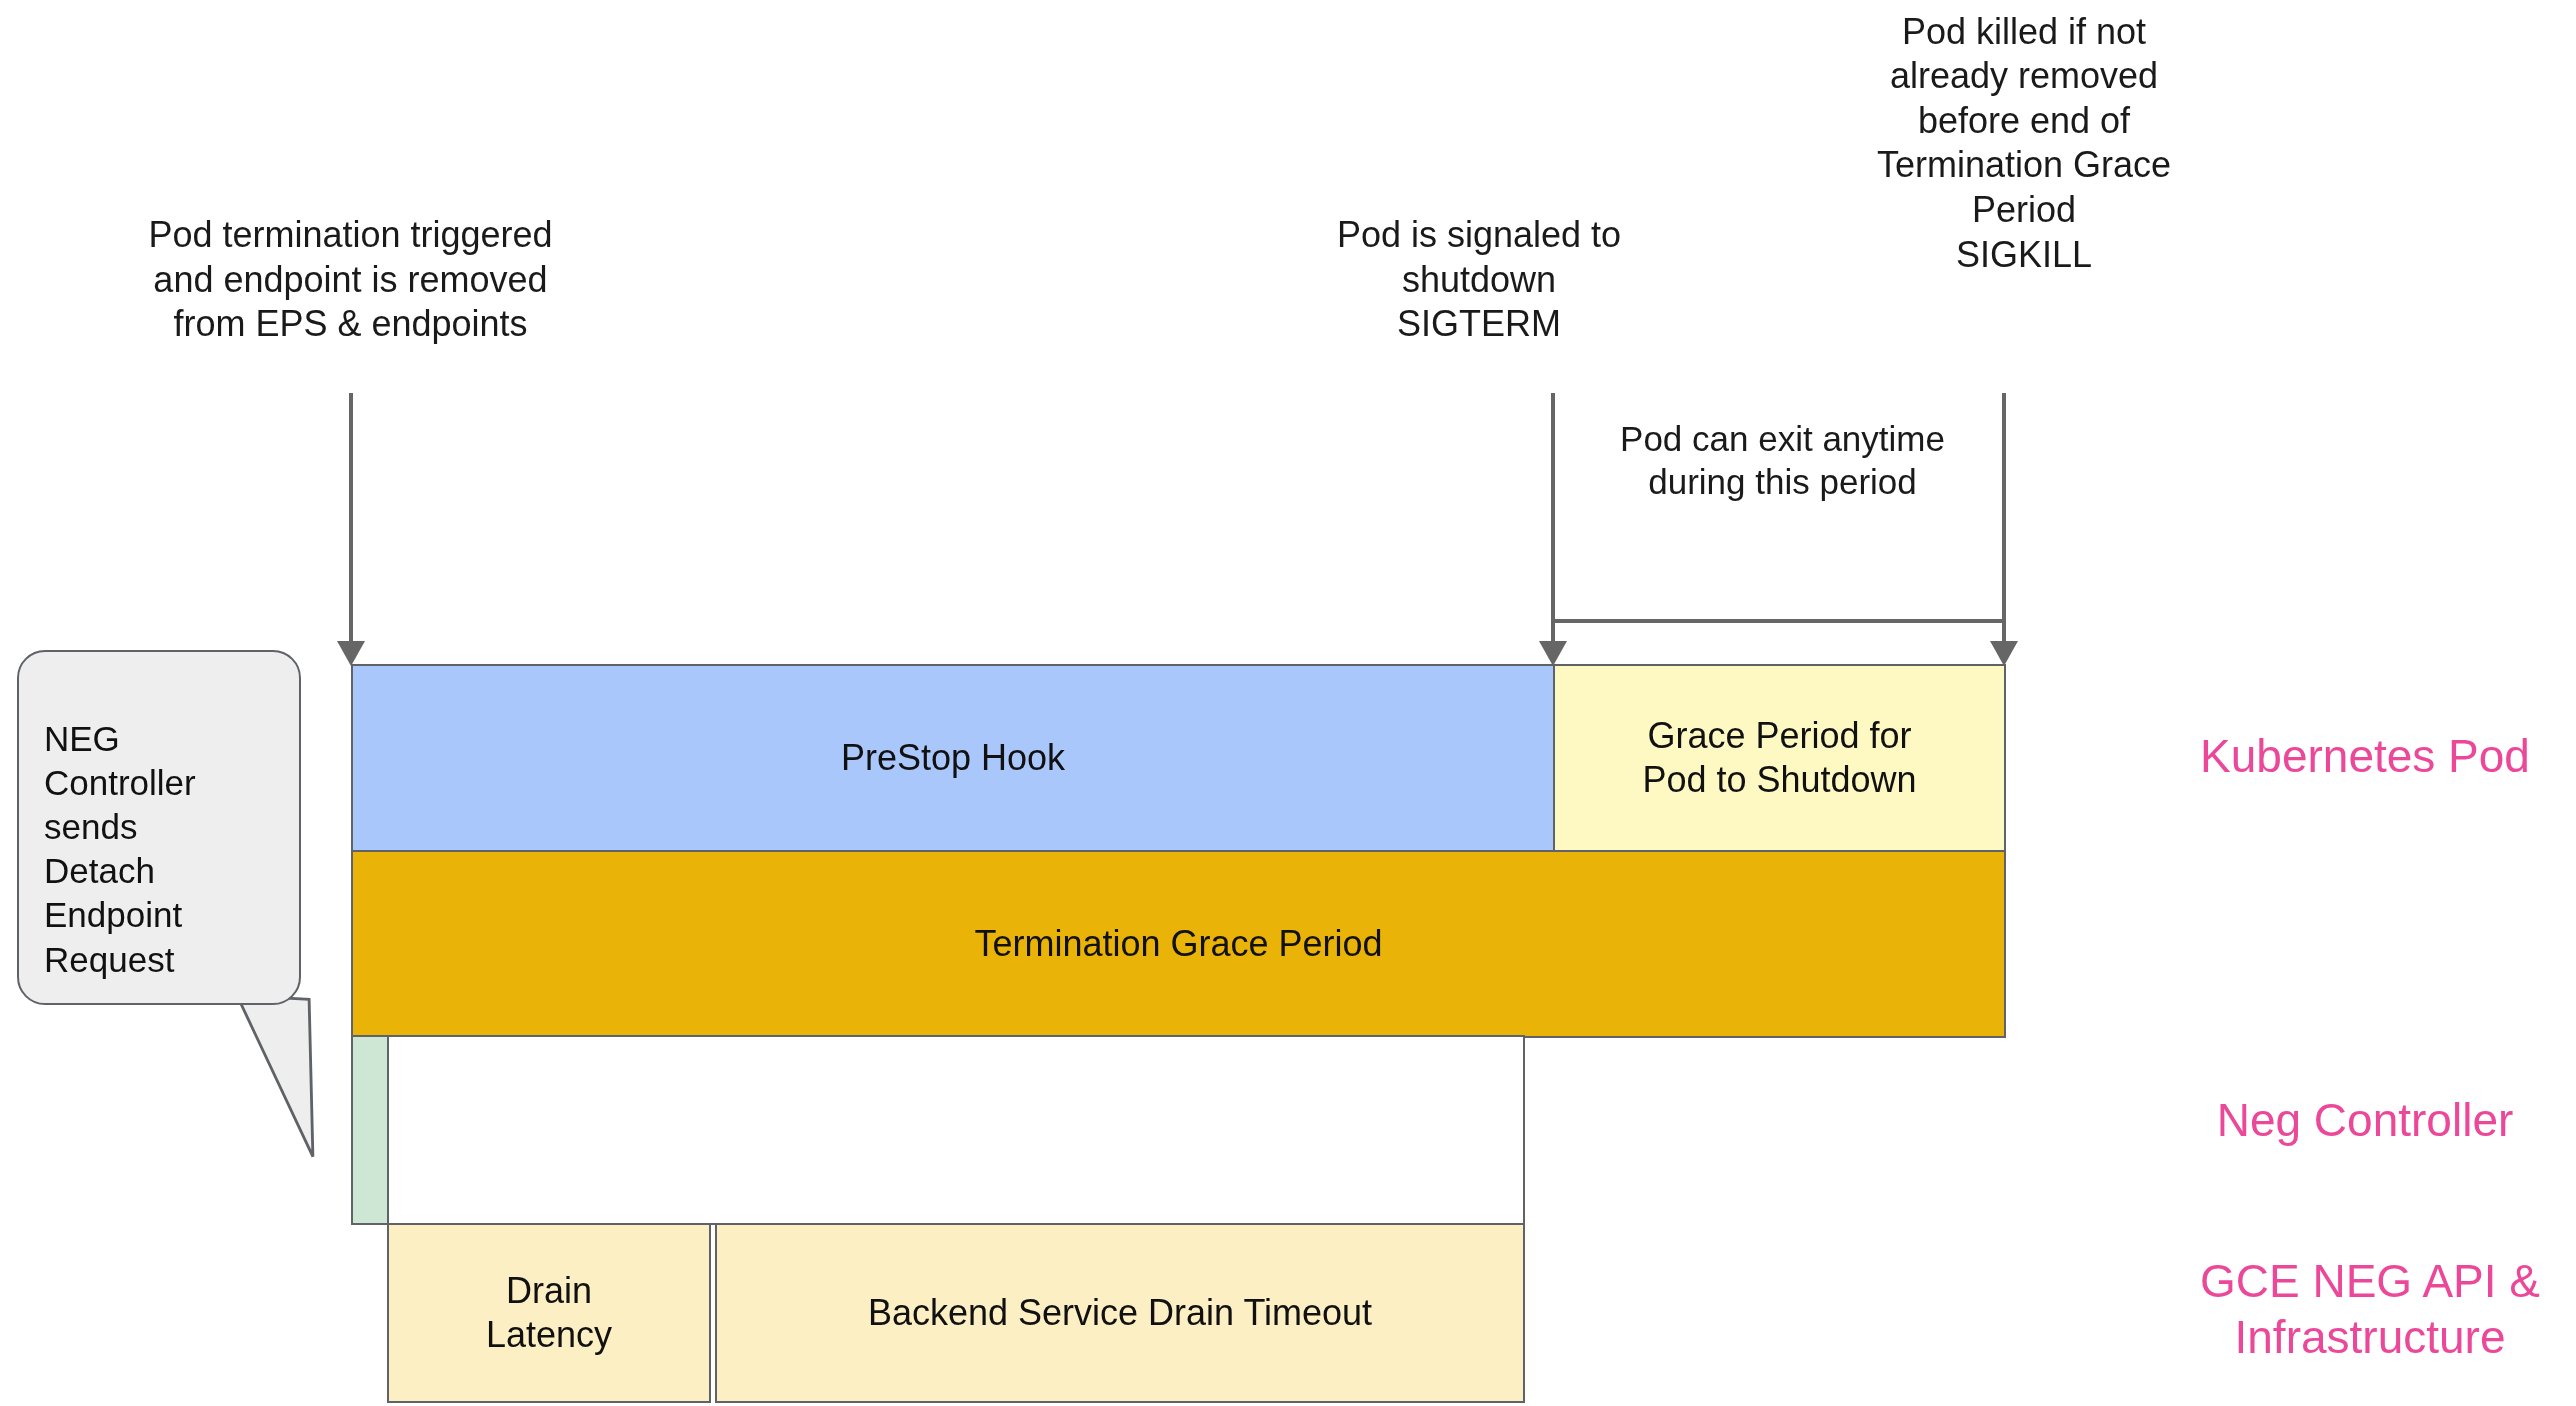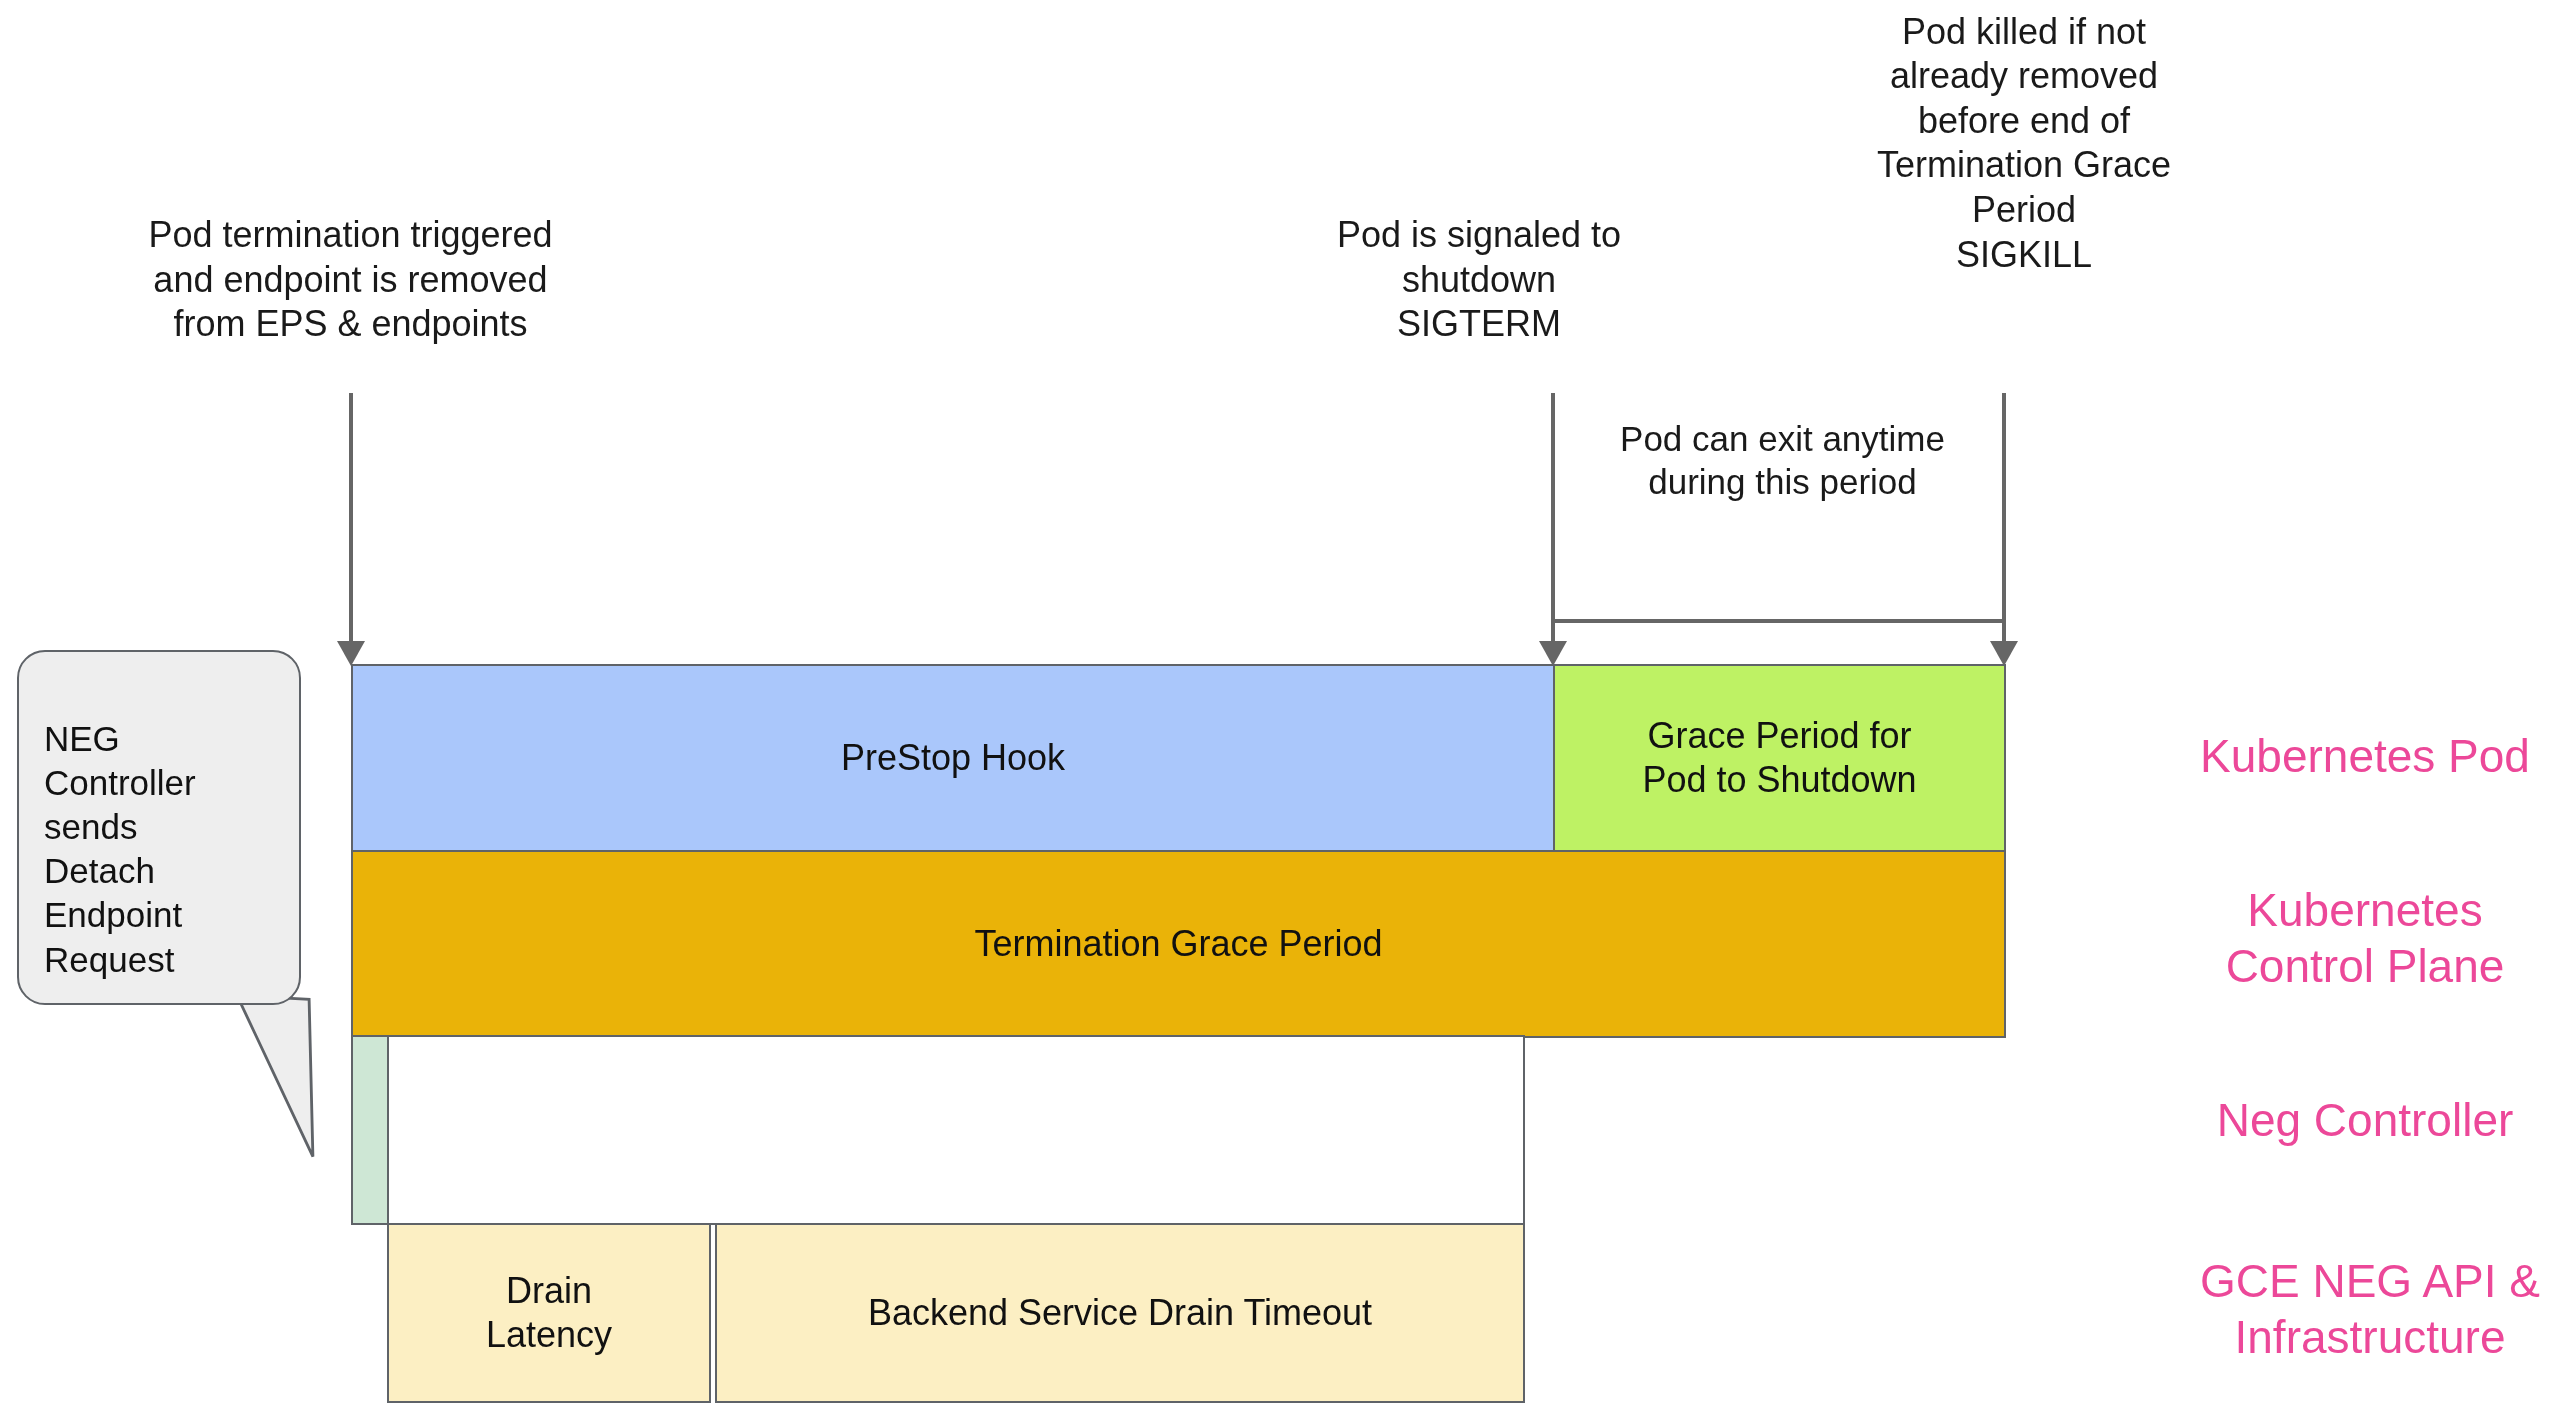--- a/index.html
+++ b/index.html
@@ -120,21 +120,21 @@
 Controller
 sends
 Detach
 Endpoint
 Request</span>
   </div>
 
   <div class="bar" style="left:351px;top:664px;width:1204px;height:188px;background:#aac7fb;">
     <span>PreStop Hook</span>
   </div>
-  <div class="bar" style="left:1553px;top:664px;width:453px;height:188px;background:#bef264;">
+  <div class="bar" style="left:1553px;top:664px;width:453px;height:188px;background:#fef9c3;">
     <span>Grace Period for
 Pod to Shutdown</span>
   </div>
 
   <div class="bar" style="left:351px;top:850px;width:1655px;height:188px;background:#eab308;">
     <span>Termination Grace Period</span>
   </div>
 
   <div class="bar" style="left:351px;top:1035px;width:38px;height:190px;background:#cee7d5;">
     <span></span>
@@ -146,22 +146,20 @@
   <div class="bar" style="left:387px;top:1223px;width:324px;height:180px;background:#fcefc3;">
     <span>Drain
 Latency</span>
   </div>
   <div class="bar" style="left:715px;top:1223px;width:810px;height:180px;background:#fcefc3;">
     <span>Backend Service Drain Timeout</span>
   </div>
 
   <div class="lane-label" style="left:2166px;top:728px;width:398px;">Kubernetes Pod</div>
 
-  <div class="lane-label" style="left:2166px;top:882px;width:398px;">Kubernetes
-Control Plane</div>
 
   <div class="lane-label" style="left:2166px;top:1092px;width:398px;">Neg Controller</div>
 
   <div class="lane-label" style="left:2166px;top:1253px;width:408px;">GCE NEG API &amp;
 Infrastructure</div>
 
 </div>
 
 
 </body></html>

